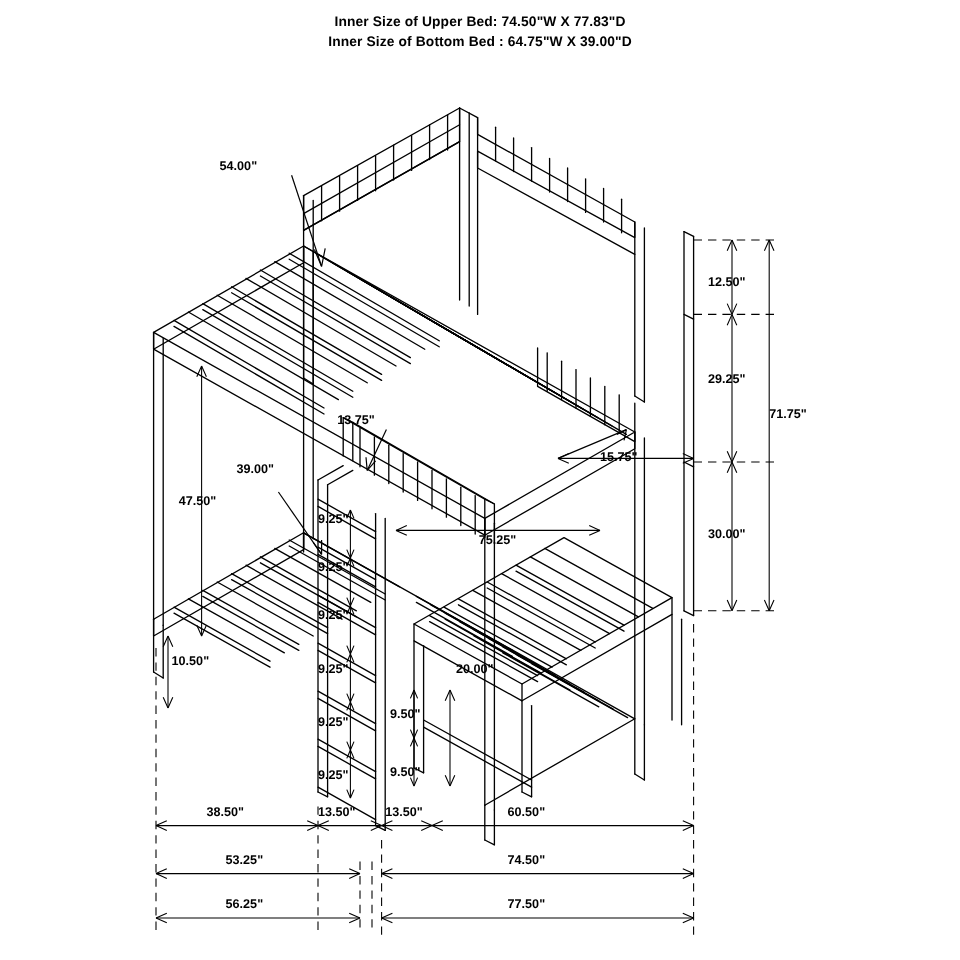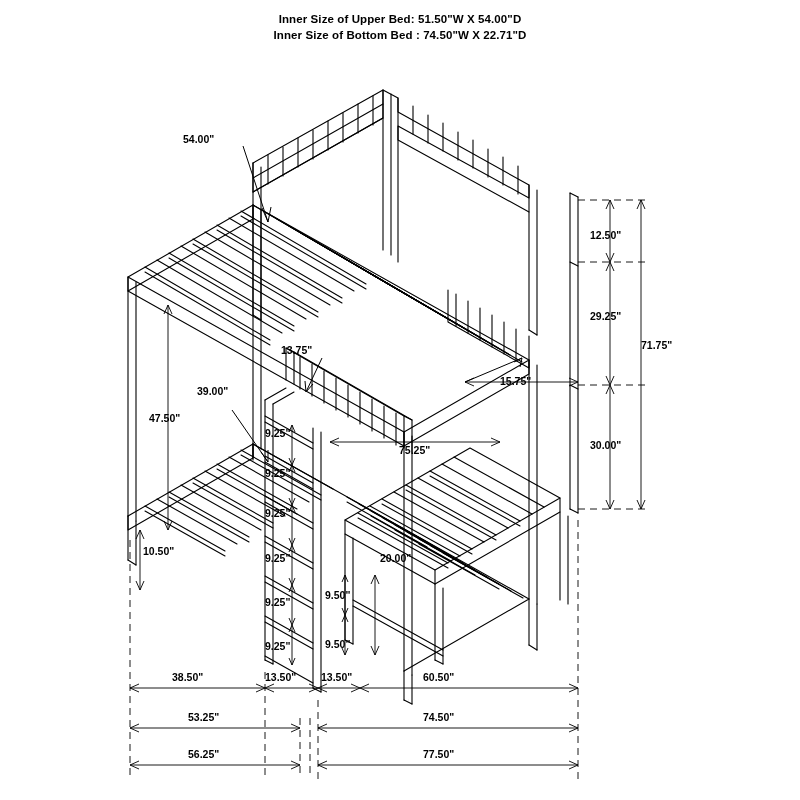--- a/index.html
+++ b/index.html
@@ -47,22 +47,22 @@
     color: #000;
     white-space: nowrap;
     line-height: 1;
   }
 </style>
 </head>
 <body>
 
 <div id="stage">
 
-  <div class="hdr" id="hdr1">Inner Size of Upper Bed: 51.50"W X 54.00"D</div>
-  <div class="hdr" id="hdr2">Inner Size of Bottom Bed : 74.50"W X 22.71"D</div>
+  <div class="hdr" id="hdr1">Inner Size of Upper Bed: 74.50"W X 77.83"D</div>
+  <div class="hdr" id="hdr2">Inner Size of Bottom Bed : 64.75"W X 39.00"D</div>
 
   <svg class="diagram" viewBox="0 0 800 800">
     <g fill="none" stroke="#000" stroke-width="1.1" stroke-linecap="round" stroke-linejoin="round">
 
       <path d="M253 163 L383 90 L398 98 L398 112 L529 185 L529 198 L398 126 L398 140 L529 212"></path>
       <path d="M253 163 L253 178 L383 104 L383 90"></path>
       <path d="M253 178 L253 192 L383 118 L383 104"></path>
       <path d="M253 192 L383 118"></path>
 
       <path d="M268 155 L268 184"></path>

